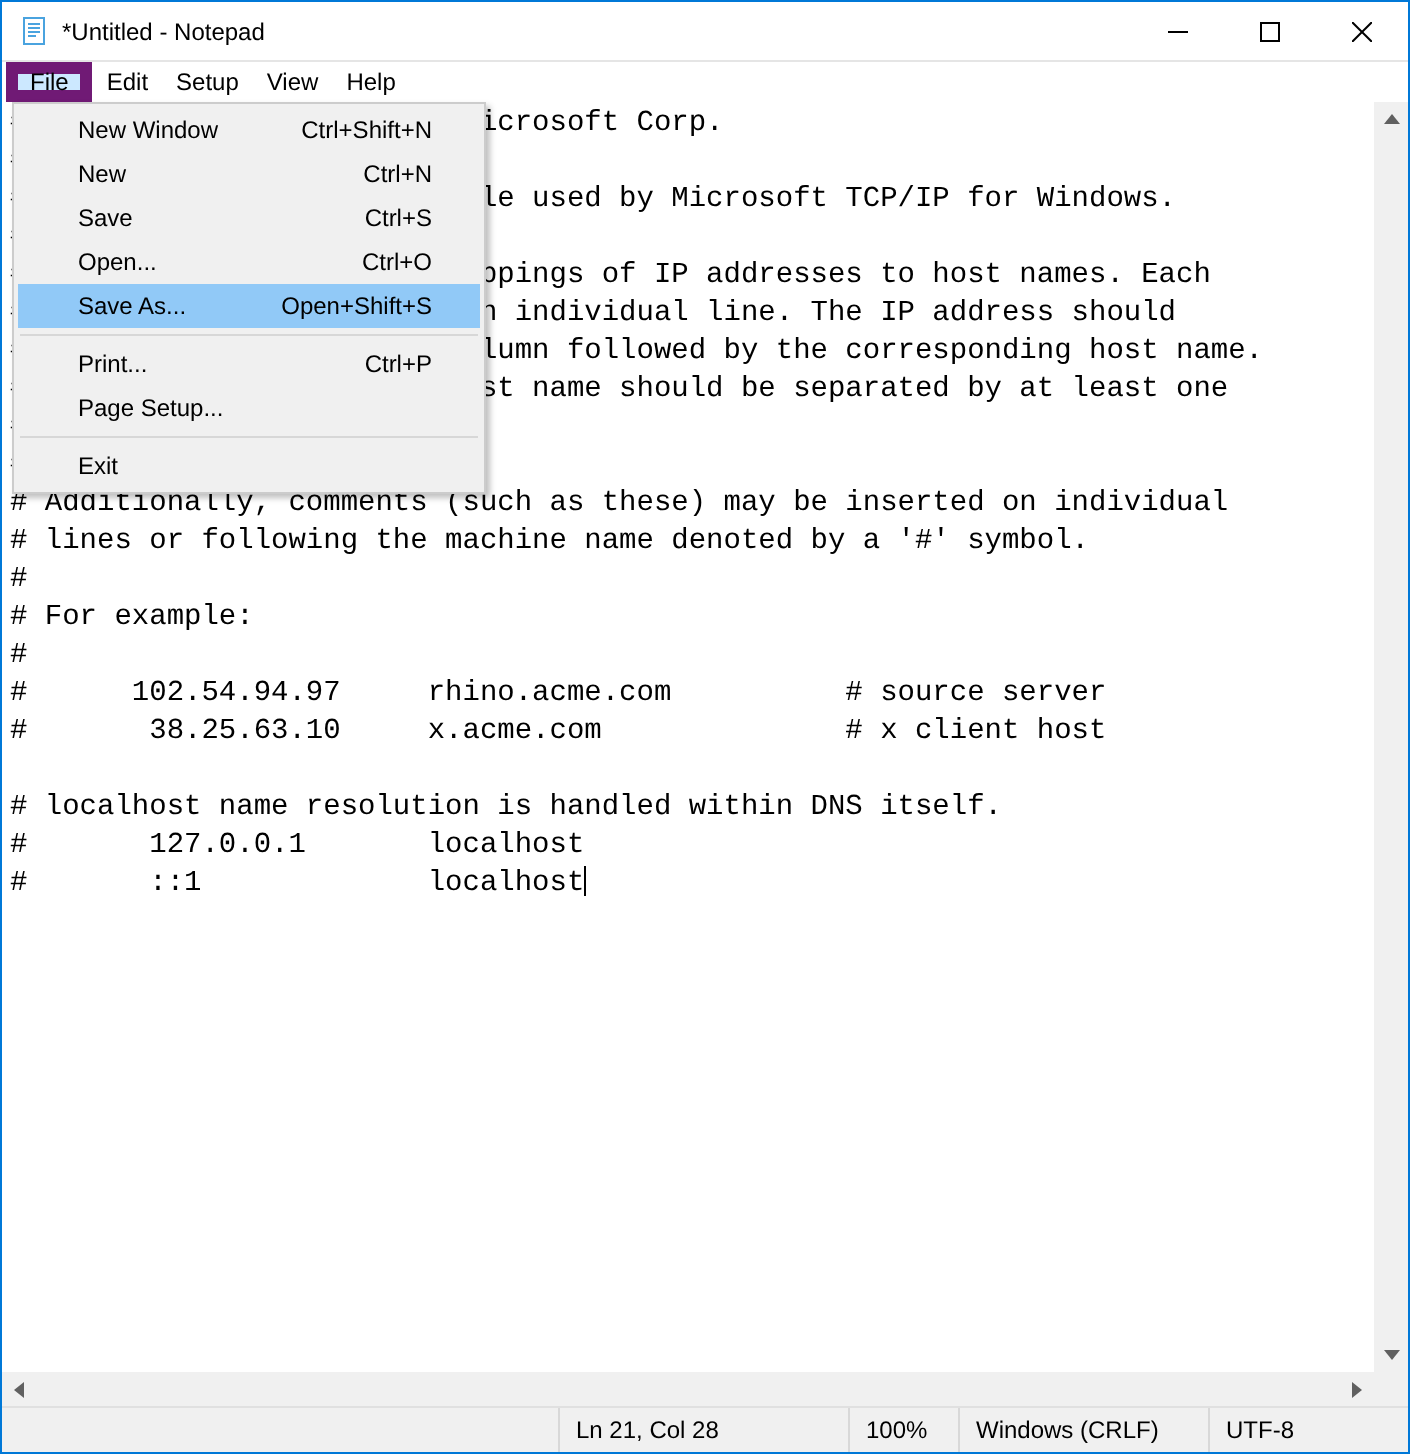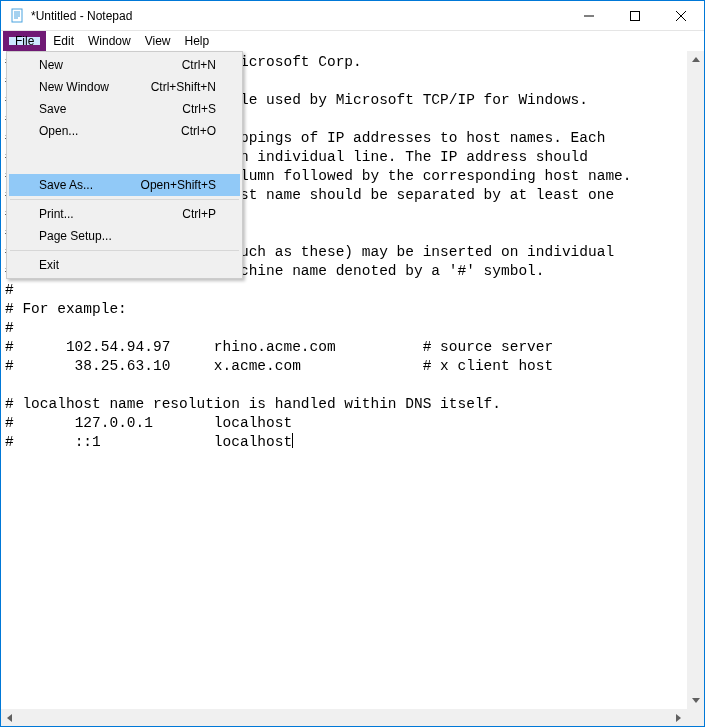--- a/index.html
+++ b/index.html
@@ -61,21 +61,21 @@
   .dd-item {
     display: flex; align-items: center;
     height: 22px;
     padding: 0 24px 0 30px;
     font-size: 12px;
     color: #000;
     position: relative;
   }
   .dd-item .label { flex: 1 1 auto; }
   .dd-item .shortcut { flex: 0 0 auto; color: #000; }
-  .dd-item.highlight { background: #91c9f7; margin-top: 32px; }
+  .dd-item.highlight { background: #91c9f7; }
   .dd-sep {
     height: 1px; background: #d7d7d7;
     margin: 3px 1px 3px 1px;
   }
   
   .editor-wrap { flex: 1 1 auto; position: relative; overflow: hidden; }
   .editor {
     position: absolute; inset: 0 0 17px 0;
     padding: 2px 4px;
     font-family: Consolas, "Courier New", monospace;
@@ -169,38 +169,38 @@
   </div>
 
   <div class="menubar">
     <div class="menuitem active">
         <span>File</span>
       </div>
     <div class="menuitem">
         <span>Edit</span>
       </div>
     <div class="menuitem">
-        <span>Window</span>
+        <span>Setup</span>
       </div>
     <div class="menuitem">
         <span>View</span>
       </div>
     <div class="menuitem">
         <span>Help</span>
       </div>
   </div>
 
   <div class="dropdown">
+    <div class="dd-item">
+      <span class="label">New Window</span>
+      <span class="shortcut">Ctrl+Shift+N</span>
+    </div>
     <div class="dd-item">
       <span class="label">New</span>
       <span class="shortcut">Ctrl+N</span>
-    </div>
-    <div class="dd-item">
-      <span class="label">New Window</span>
-      <span class="shortcut">Ctrl+Shift+N</span>
     </div>
     <div class="dd-item">
       <span class="label">Save</span>
       <span class="shortcut">Ctrl+S</span>
     </div>
     <div class="dd-item">
       <span class="label">Open...</span>
       <span class="shortcut">Ctrl+O</span>
     </div>
     <div class="dd-item highlight">
@@ -261,14 +261,21 @@
           <span class="arrow left"></span>
         </div>
       <div style="flex:1"></div>
       <div class="scrollbtn">
           <span class="arrow right"></span>
         </div>
     </div>
     <div class="scroll-corner"></div>
   </div>
 
+  <div class="statusbar">
+    <div class="status-spacer"></div>
+    <div class="status-cell pos">Ln 21, Col 28</div>
+    <div class="status-cell zoom">100%</div>
+    <div class="status-cell eol">Windows (CRLF)</div>
+    <div class="status-cell enc">UTF-8</div>
+  </div>
 
 </div>
 
 </body></html>

